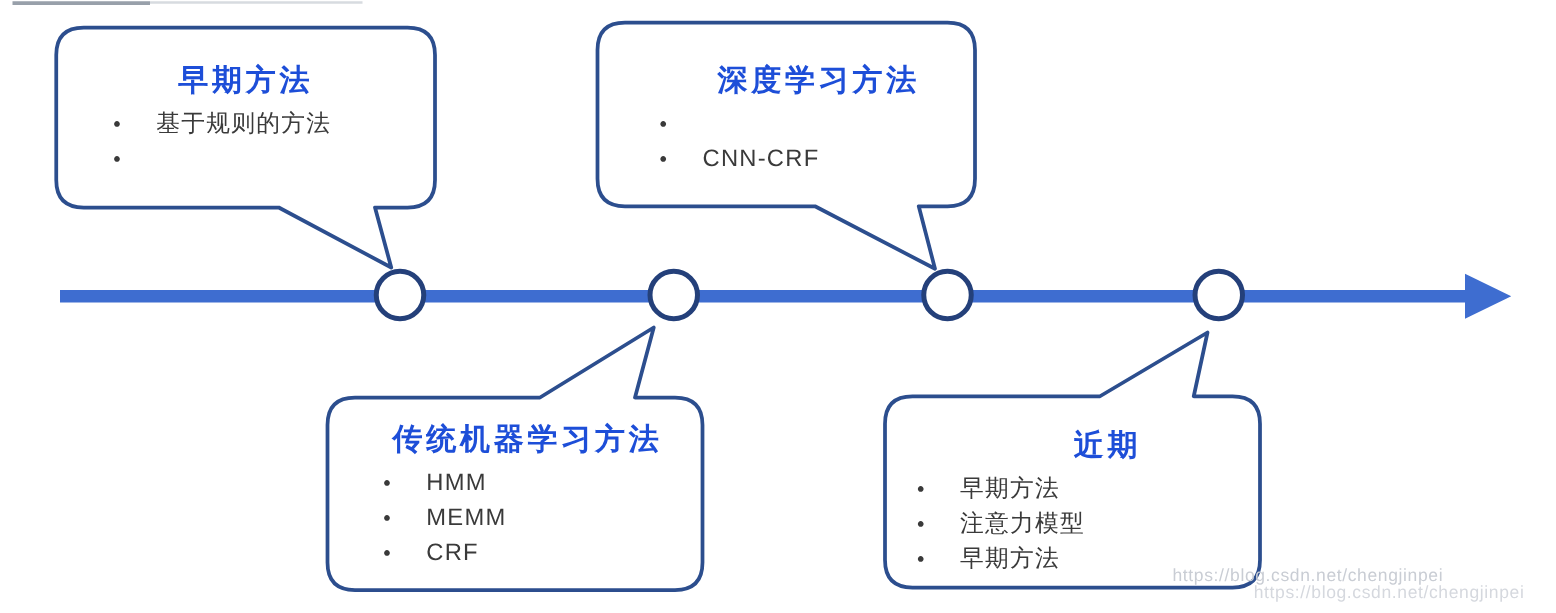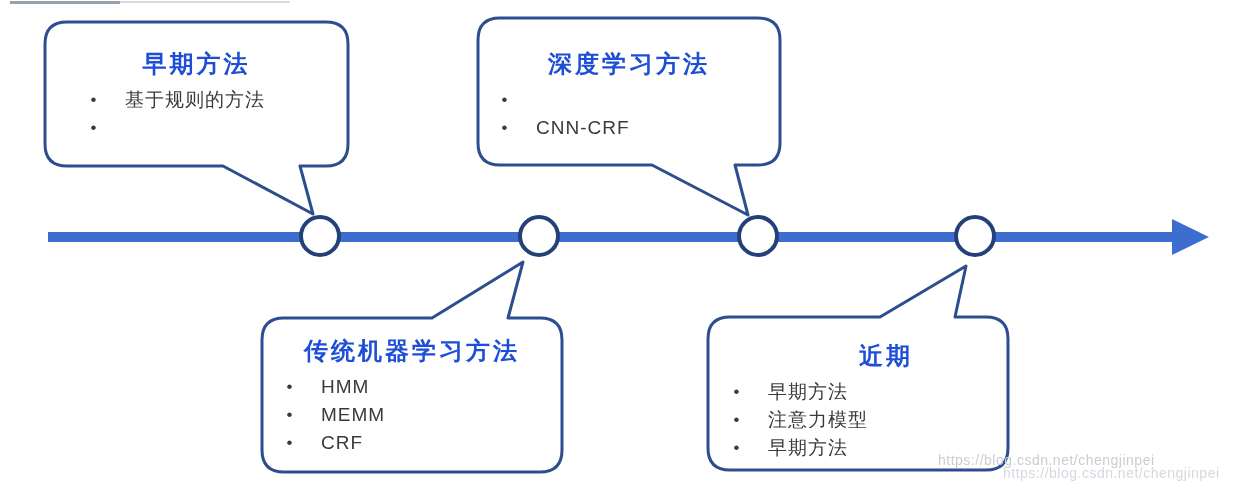--- a/index.html
+++ b/index.html
@@ -59,34 +59,34 @@
       <li>
         <span class="dot">•</span>
         <span>基于规则的方法</span>
       </li>
       <li>
         <span class="dot">•</span>
       </li>
     </ul>
   </div>
 
-  <div class="bubble-text" style="left:478px;top:18px;width:302px;padding-top:30px;">
+  <div class="bubble-text" style="left:504px;top:18px;width:302px;padding-top:30px;">
     <div class="bubble-title">深度学习方法</div>
     <ul class="bullet-list" style="padding-left:22px;">
       <li>
         <span class="dot">•</span>
       </li>
       <li>
         <span class="dot">•</span>
         <span>CNN-CRF</span>
       </li>
     </ul>
   </div>
 
-  <div class="bubble-text" style="left:262px;top:318px;width:300px;padding-top:17px;">
+  <div class="bubble-text" style="left:262px;top:318px;width:300px;padding-top:17px;padding-left:20px;">
     <div class="bubble-title">传统机器学习方法</div>
     <ul class="bullet-list" style="padding-left:23px;">
       <li>
         <span class="dot">•</span>
         <span>HMM</span>
       </li>
       <li>
         <span class="dot">•</span>
         <span>MEMM</span>
       </li>

